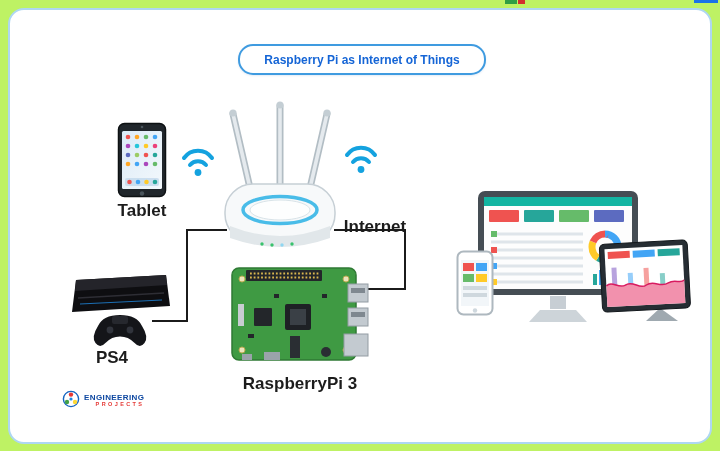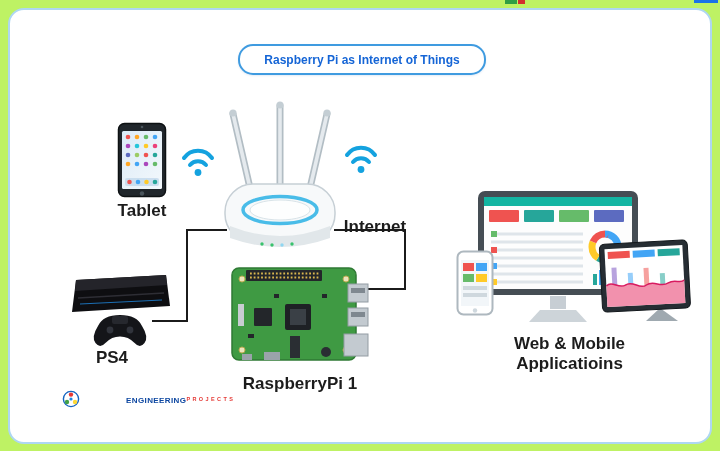--- a/index.html
+++ b/index.html
@@ -13,21 +13,21 @@
   }
   .title-pill{
     position:absolute;left:238px;top:44px;width:244px;height:27px;
     border:2px solid #3f9be0;border-radius:15px;display:flex;align-items:center;justify-content:center;
     color:#1565d6;font-size:12px;font-weight:bold;background:#fff;box-shadow:0 1px 2px rgba(30,100,180,.12);
   }
   .lbl{position:absolute;font-size:17px;font-weight:bold;color:#1c1c1c;text-align:center;}
   .line{position:absolute;background:#1b1b1b;}
   .dev{position:absolute;}
   .logo{position:absolute;left:62px;top:390px;display:flex;align-items:center;gap:4px;}
-  .logo-text{display:flex;flex-direction:row;line-height:1.05;margin-left:42px;}
+  .logo-text{display:flex;flex-direction:column;line-height:1.05;}
   .logo-l1{font-size:8px;font-weight:bold;color:#0d47a1;letter-spacing:.4px;}
   .logo-l2{font-size:5.5px;font-weight:bold;color:#e53935;letter-spacing:2.4px;text-align:right;}
   .edge-mark{position:absolute;top:0;height:4px;}
 </style>
 </head>
 <body>
 
 <div class="stage">
 
   <div class="edge-mark" style="left:505px;width:12px;background:#2f9e44;"></div>
@@ -160,21 +160,21 @@
       <rect x="121" y="48" width="14" height="5" fill="#7f8890"></rect>
       <rect x="114" y="70" width="24" height="22" fill="#c3cad0" stroke="#939ca3"></rect>
       <rect x="34" y="88" width="16" height="8" fill="#9aa3aa"></rect>
       <rect x="12" y="90" width="10" height="6" fill="#9aa3aa"></rect>
       <circle cx="96" cy="88" r="5" fill="#2a2e33"></circle>
       <rect x="44" y="30" width="5" height="4" fill="#23262a"></rect>
       <rect x="92" y="30" width="5" height="4" fill="#23262a"></rect>
       <rect x="18" y="70" width="6" height="4" fill="#23262a"></rect>
     </svg>
   </div>
-  <div class="lbl" style="left:225px;top:374px;width:150px;">RaspberryPi 1</div>
+  <div class="lbl" style="left:225px;top:374px;width:150px;">RaspberryPi 3</div>
 
   <div class="dev" style="left:477px;top:190px;width:162px;height:136px;">
     <svg width="162" height="136" viewBox="0 0 162 136">
       <rect x="1" y="1" width="160" height="104" rx="7" fill="#454d54"></rect>
       <rect x="7" y="7" width="148" height="92" fill="#fdfdfd"></rect>
       <rect x="7" y="7" width="148" height="9" fill="#13b5a2"></rect>
       <rect x="12" y="20" width="30" height="12" rx="1" fill="#ef5350"></rect>
       <rect x="47" y="20" width="30" height="12" rx="1" fill="#26a69a"></rect>
       <rect x="82" y="20" width="30" height="12" rx="1" fill="#66bb6a"></rect>
       <rect x="117" y="20" width="30" height="12" rx="1" fill="#5c6bc0"></rect>
@@ -231,21 +231,20 @@
         <rect x="14" y="28" width="5" height="34" fill="#7e57c2" opacity=".55"></rect>
         <rect x="30" y="34" width="5" height="28" fill="#42a5f5" opacity=".55"></rect>
         <rect x="46" y="30" width="5" height="32" fill="#ef5350" opacity=".55"></rect>
         <rect x="62" y="36" width="5" height="26" fill="#26a69a" opacity=".55"></rect>
         <path d="M8 67 V46 C14 40 20 50 27 46 C35 41 41 52 48 47 C56 42 62 51 70 46 C77 42 82 48 86 44 V67 Z" fill="#f291ad"></path>
         <path d="M8 46 C14 40 20 50 27 46 C35 41 41 52 48 47 C56 42 62 51 70 46 C77 42 82 48 86 44" stroke="#d81b60" stroke-width="1.5" fill="none"></path>
       </g>
     </svg>
   </div>
 
-  <div class="lbl" style="left:462px;top:334px;width:215px;">Web &amp; Mobile Applicatioins</div>
 
   <div class="logo">
     <span>
       <svg width="18" height="18" viewBox="0 0 18 18">
         <circle cx="9" cy="9" r="7.6" fill="none" stroke="#1565c0" stroke-width="1.4"></circle>
         <circle cx="9" cy="4.6" r="2.2" fill="#e53935"></circle>
         <circle cx="5" cy="12" r="2.2" fill="#43a047"></circle>
         <circle cx="13" cy="12" r="2.2" fill="#fdd835"></circle>
         <circle cx="9" cy="9" r="1.6" fill="#1e88e5"></circle>
       </svg>

